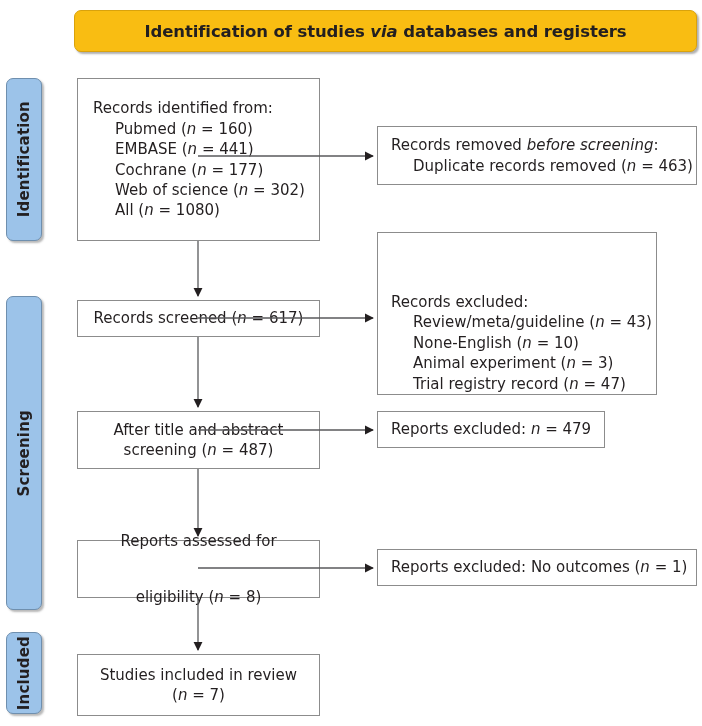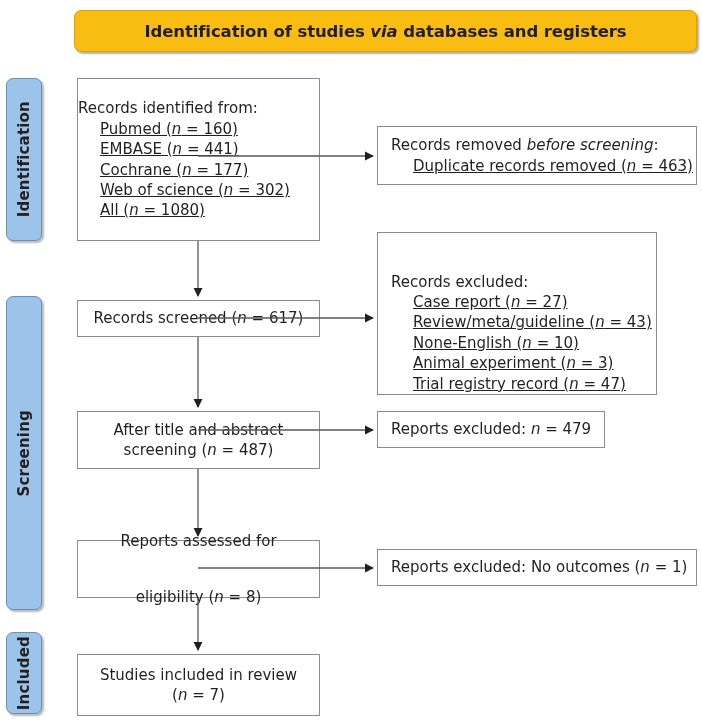--- a/index.html
+++ b/index.html
@@ -79,25 +79,25 @@
     display: flex;
     flex-direction: column;
     justify-content: center;
     font-size: 15px;
     line-height: 1.36;
     color: #231f20;
   }
   .box.left  { align-items: center; text-align: center; }
   .box.right { align-items: flex-start; text-align: left; padding-left: 13px; }
   .box .line { white-space: nowrap; }
-  .box .line.indent { padding-left: 22px; text-decoration: underline; }
+  .box .line.indent { padding-left: 22px; }
   .box i { font-style: italic; }
 
   
-  #box-identified { left: 77px; top: 78px;  width: 243px; height: 163px; align-items:flex-start; text-align:left; }
+  #box-identified { left: 77px; top: 78px;  width: 243px; height: 163px; align-items:flex-start; text-align:left; padding-left:15px; }
   #box-screened   { left: 77px; top: 300px; width: 243px; height: 37px;  }
   #box-abstract   { left: 77px; top: 411px; width: 243px; height: 58px;  }
   #box-eligible   { left: 77px; top: 540px; width: 243px; height: 58px; gap: 36px;  }
   #box-included   { left: 77px; top: 654px; width: 243px; height: 62px;  }
 
   
   #box-removed    { left: 377px; top: 126px; width: 320px; height: 59px; }
   #box-excluded   { left: 377px; top: 232px; width: 280px; height: 163px; justify-content: flex-end; }
   #box-rep-exc-1  { left: 377px; top: 411px; width: 228px; height: 37px; }
   #box-rep-exc-2  { left: 377px; top: 549px; width: 320px; height: 37px; }
@@ -138,21 +138,20 @@
     <div class="line"><span>Records removed </span><i>before screening</i><span>:</span></div>
     <div class="line indent">Duplicate records removed (<i>n</i> = 463)</div>
   </div>
 
   <div class="box left" id="box-screened">
     <div class="line">Records screened (<i>n</i> = 617)</div>
   </div>
 
   <div class="box right" id="box-excluded">
     <div class="line">Records excluded:</div>
-    <div class="line indent">Case report (<i>n</i> = 27)</div>
     <div class="line indent">Review/meta/guideline (<i>n</i> = 43)</div>
     <div class="line indent">None-English (<i>n</i> = 10)</div>
     <div class="line indent">Animal experiment (<i>n</i> = 3)</div>
     <div class="line indent">Trial registry record (<i>n</i> = 47)</div>
   </div>
 
   <div class="box left" id="box-abstract">
     <div class="line">After title and abstract</div>
     <div class="line">screening (<i>n</i> = 487)</div>
   </div>

